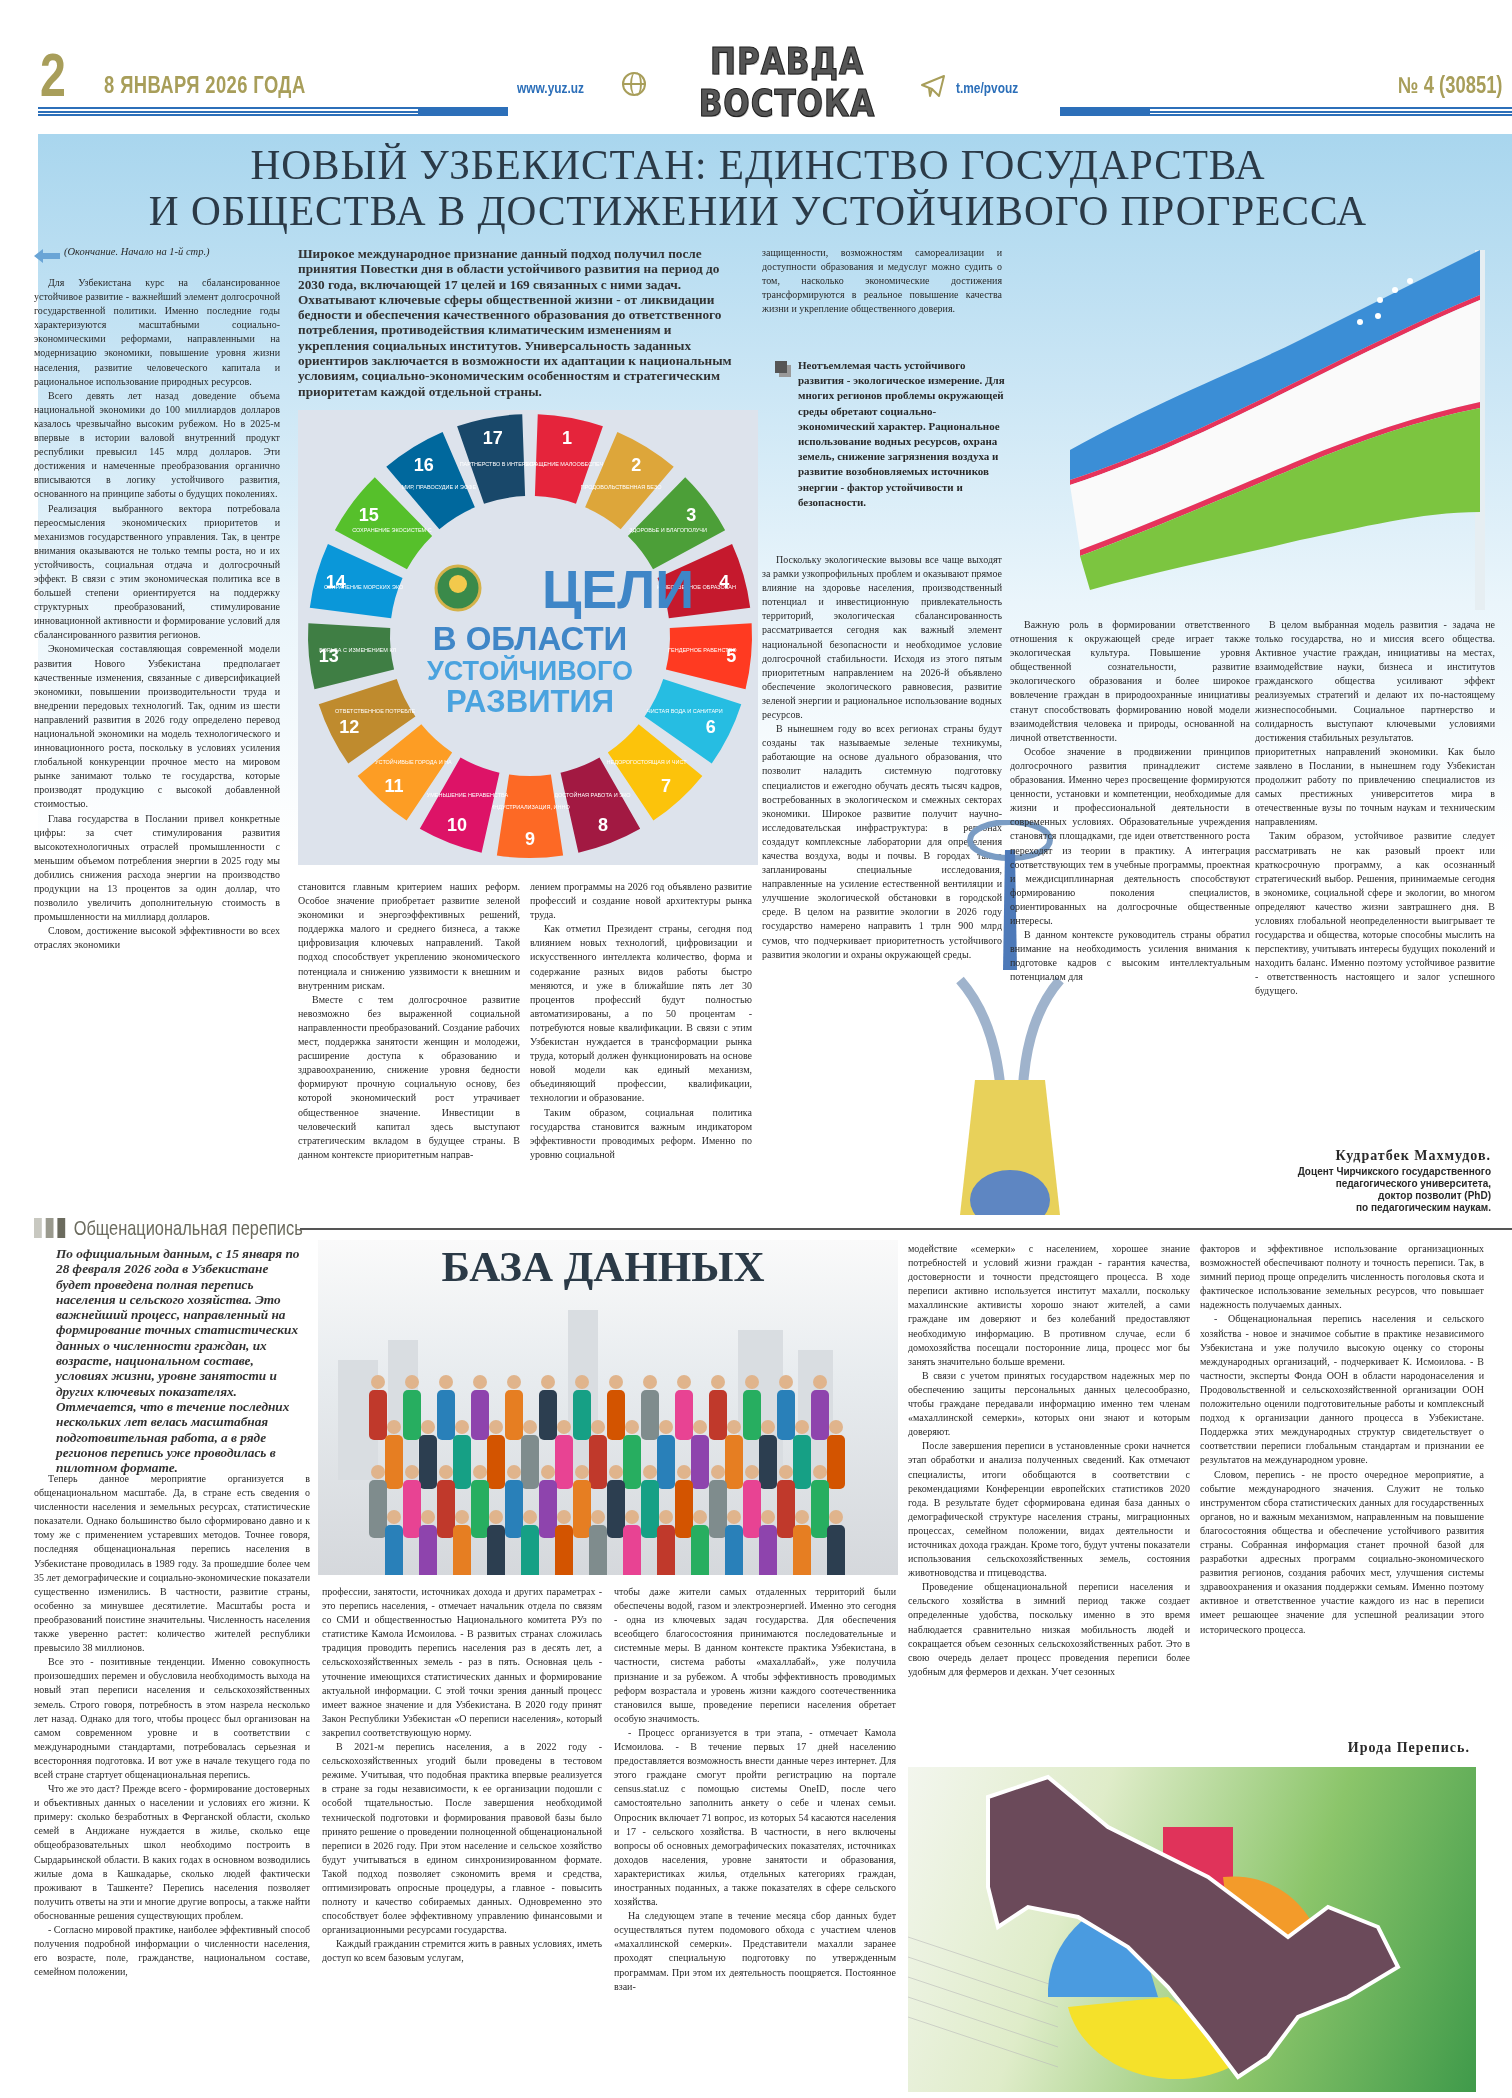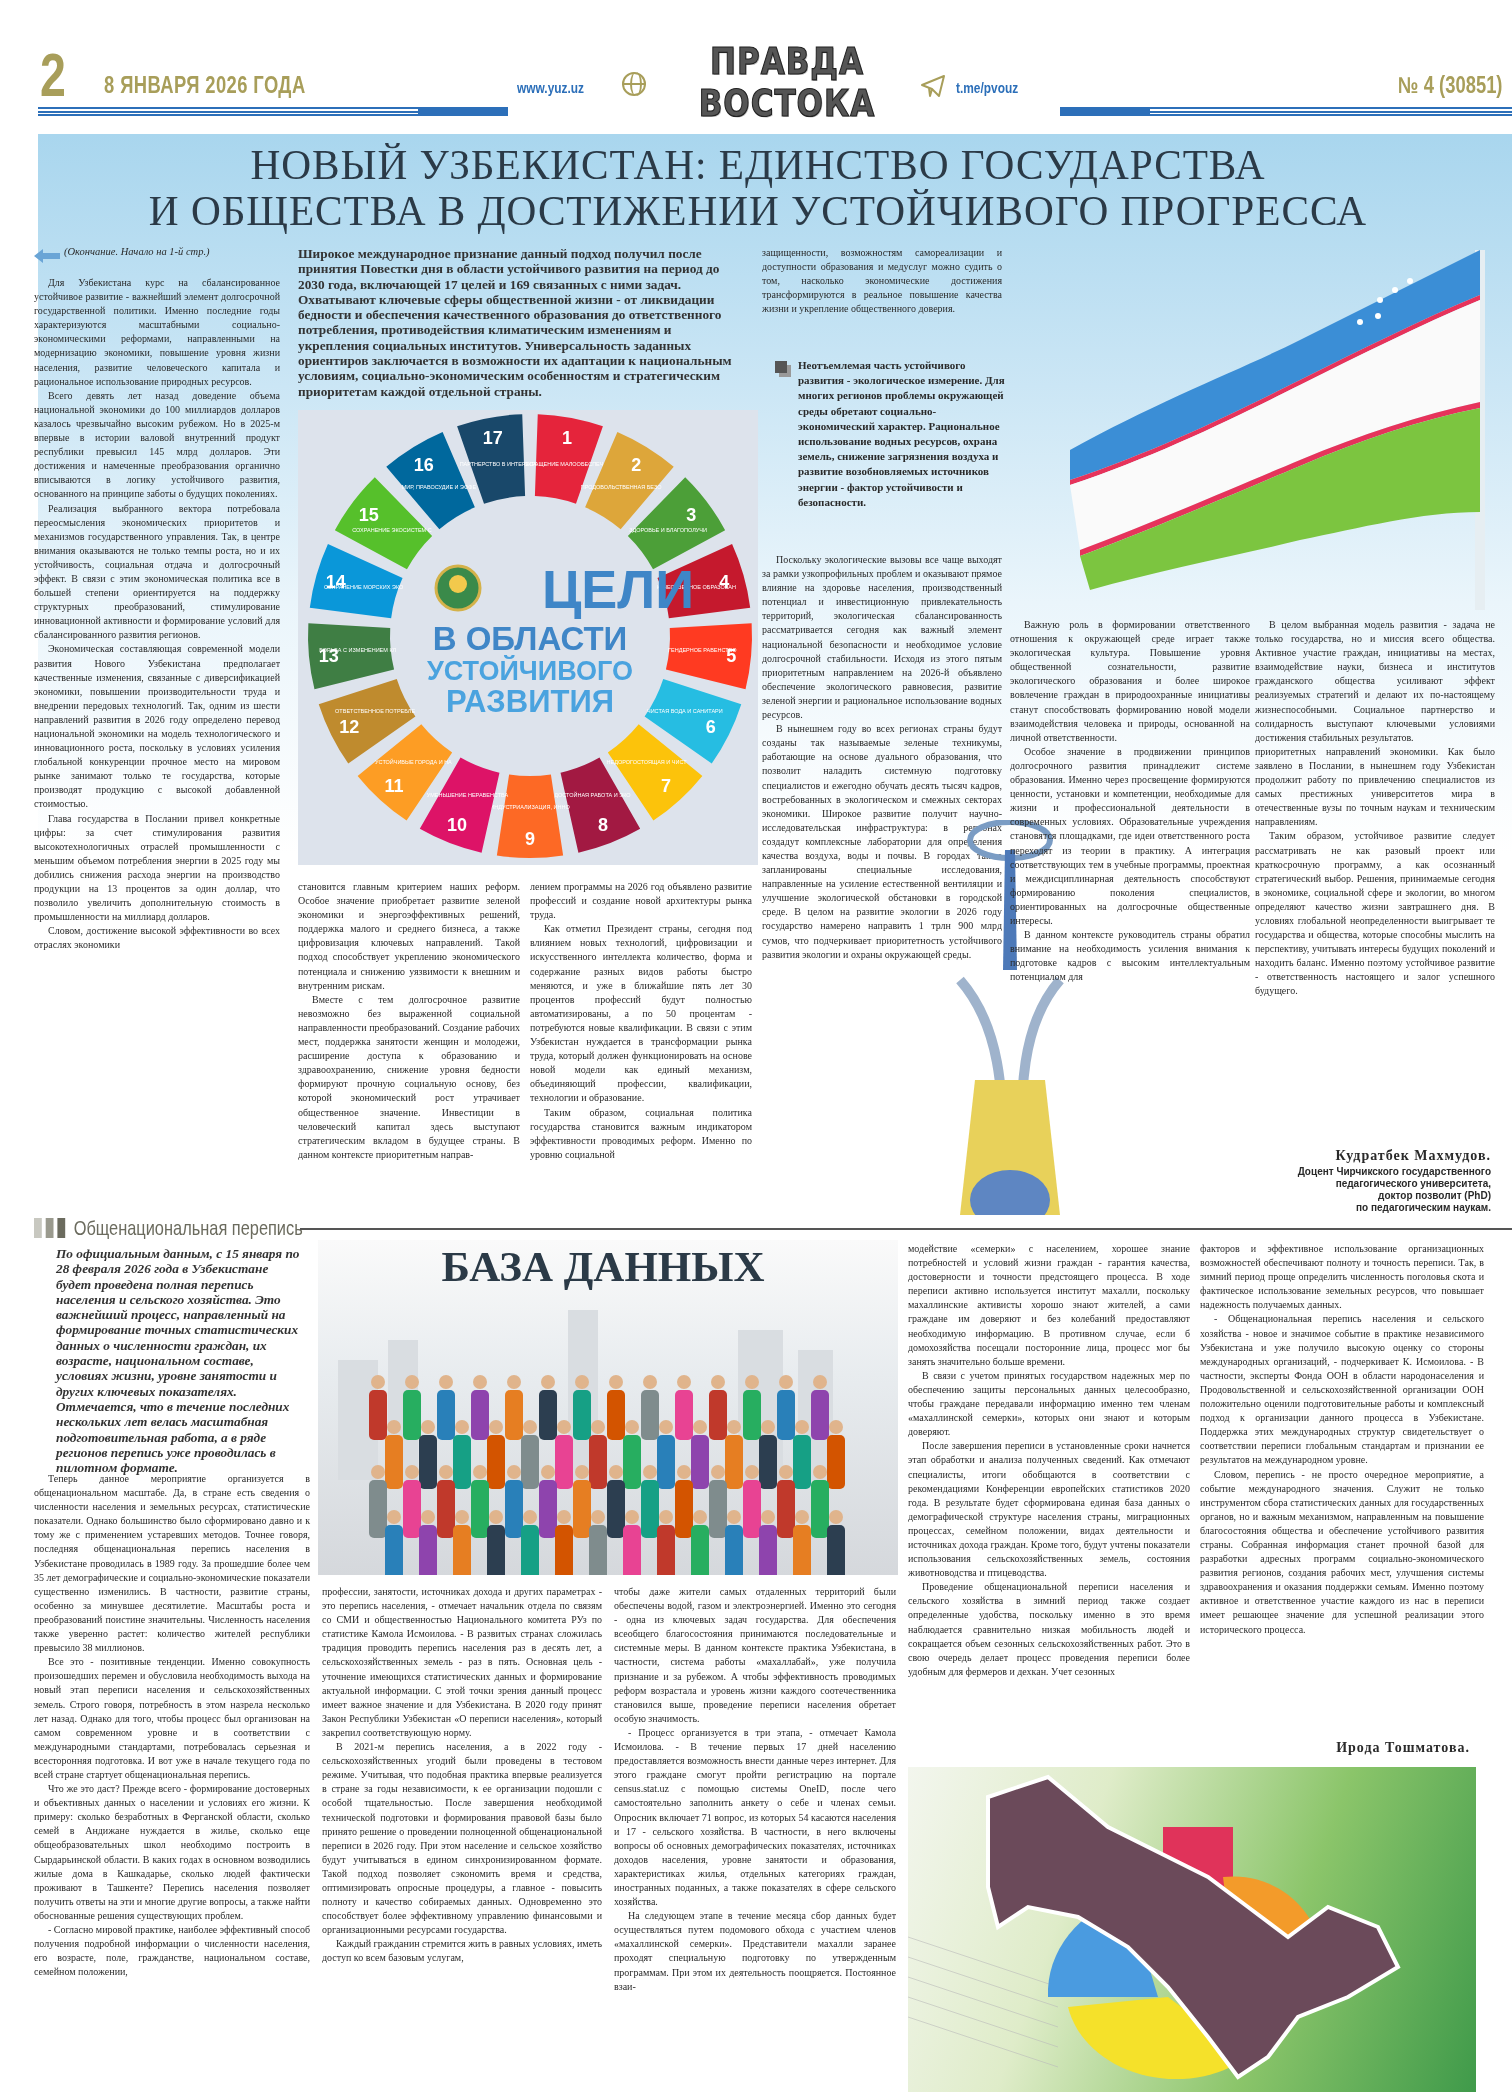--- a/index.html
+++ b/index.html
@@ -386,21 +386,21 @@
   <p>В связи с учетом принятых государством надежных мер по обеспечению защиты персональных данных целесообразно, чтобы граждане передавали информацию именно тем членам «махаллинской семерки», которых они знают и которым доверяют.</p>
   <p>После завершения переписи в установленные сроки начнется этап обработки и анализа полученных сведений. Как отмечают специалисты, итоги обобщаются в соответствии с рекомендациями Конференции европейских статистиков 2020 года. В результате будет сформирована единая база данных о демографической структуре населения страны, миграционных процессах, семейном положении, видах деятельности и источниках дохода граждан. Кроме того, будут учтены показатели использования сельскохозяйственных земель, состояния животноводства и птицеводства.</p>
   <p>Проведение общенациональной переписи населения и сельского хозяйства в зимний период также создает определенные удобства, поскольку именно в это время наблюдается сравнительно низкая мобильность людей и сокращается объем сезонных сельскохозяйственных работ. Это в свою очередь делает процесс проведения переписи более удобным для фермеров и дехкан. Учет сезонных</p>
 </div>
 
 <div class="abs col" style="left:1200px;top:1242px;width:284px;">
   <p style="text-indent:0">факторов и эффективное использование организационных возможностей обеспечивают полноту и точность переписи. Так, в зимний период проще определить численность поголовья скота и фактическое использование земельных ресурсов, что повышает надежность получаемых данных.</p>
   <p>- Общенациональная перепись населения и сельского хозяйства - новое и значимое событие в практике независимого Узбекистана и уже получило высокую оценку со стороны международных организаций, - подчеркивает К. Исмоилова. - В частности, эксперты Фонда ООН в области народонаселения и Продовольственной и сельскохозяйственной организации ООН положительно оценили подготовительные работы и комплексный подход к организации данного процесса в Узбекистане. Поддержка этих международных структур свидетельствует о соответствии переписи глобальным стандартам и признании ее результатов на международном уровне.</p>
   <p>Словом, перепись - не просто очередное мероприятие, а событие международного значения. Служит не только инструментом сбора статистических данных для государственных органов, но и важным механизмом, направленным на повышение благосостояния общества и обеспечение устойчивого развития страны. Собранная информация станет прочной базой для разработки адресных программ социально-экономического развития регионов, создания рабочих мест, улучшения системы здравоохранения и оказания поддержки семьям. Именно поэтому активное и ответственное участие каждого из нас в переписи имеет решающее значение для успешной реализации этого исторического процесса.</p>
 </div>
-<div class="abs signature" style="left:1200px;top:1740px;width:270px;">Ирода Тошматова.</div>
+<div class="abs signature" style="left:1200px;top:1740px;width:270px;">Ирода Перепись.</div>
 
 <div class="abs census-img">
   <svg width="568" height="325" viewBox="0 0 568 325">
     <g stroke="#bbb" stroke-width="1" opacity="0.6">
       <line x1="0" y1="170" x2="150" y2="220"></line>
         <line x1="0" y1="190" x2="150" y2="240"></line>
         <line x1="0" y1="210" x2="150" y2="260"></line>
         <line x1="0" y1="230" x2="150" y2="280"></line>
         <line x1="0" y1="250" x2="150" y2="300"></line>
     </g>

